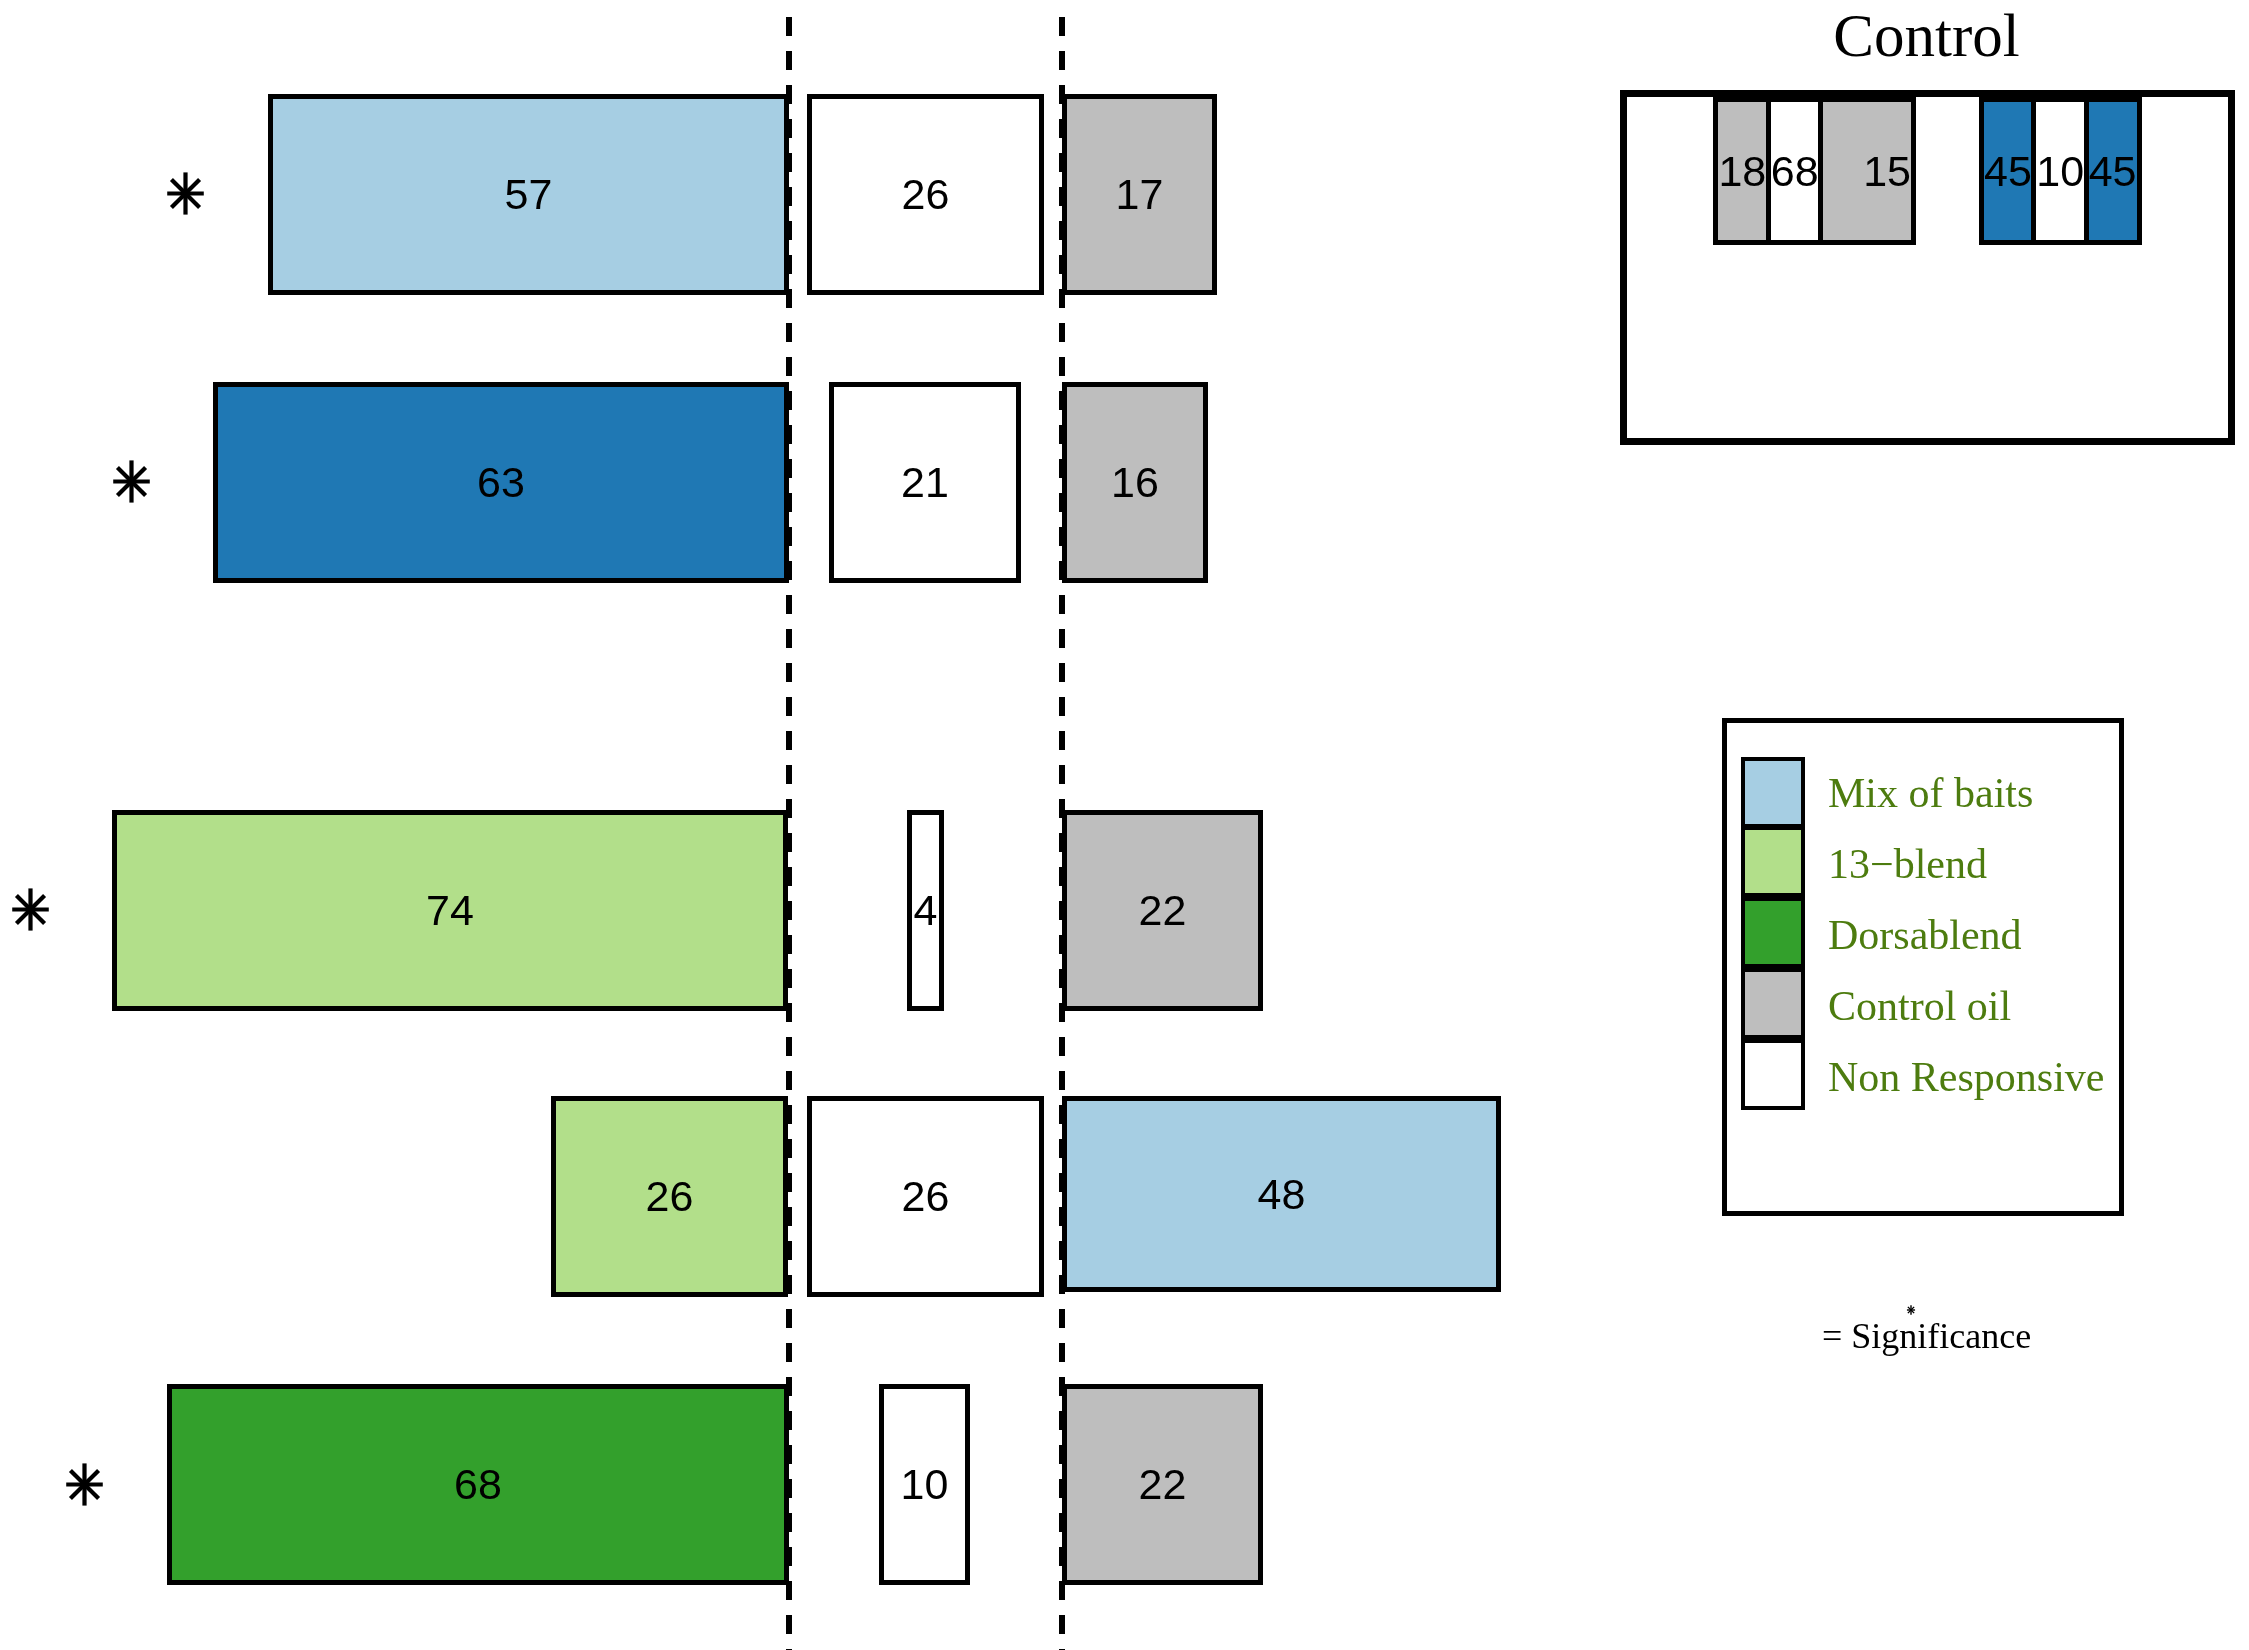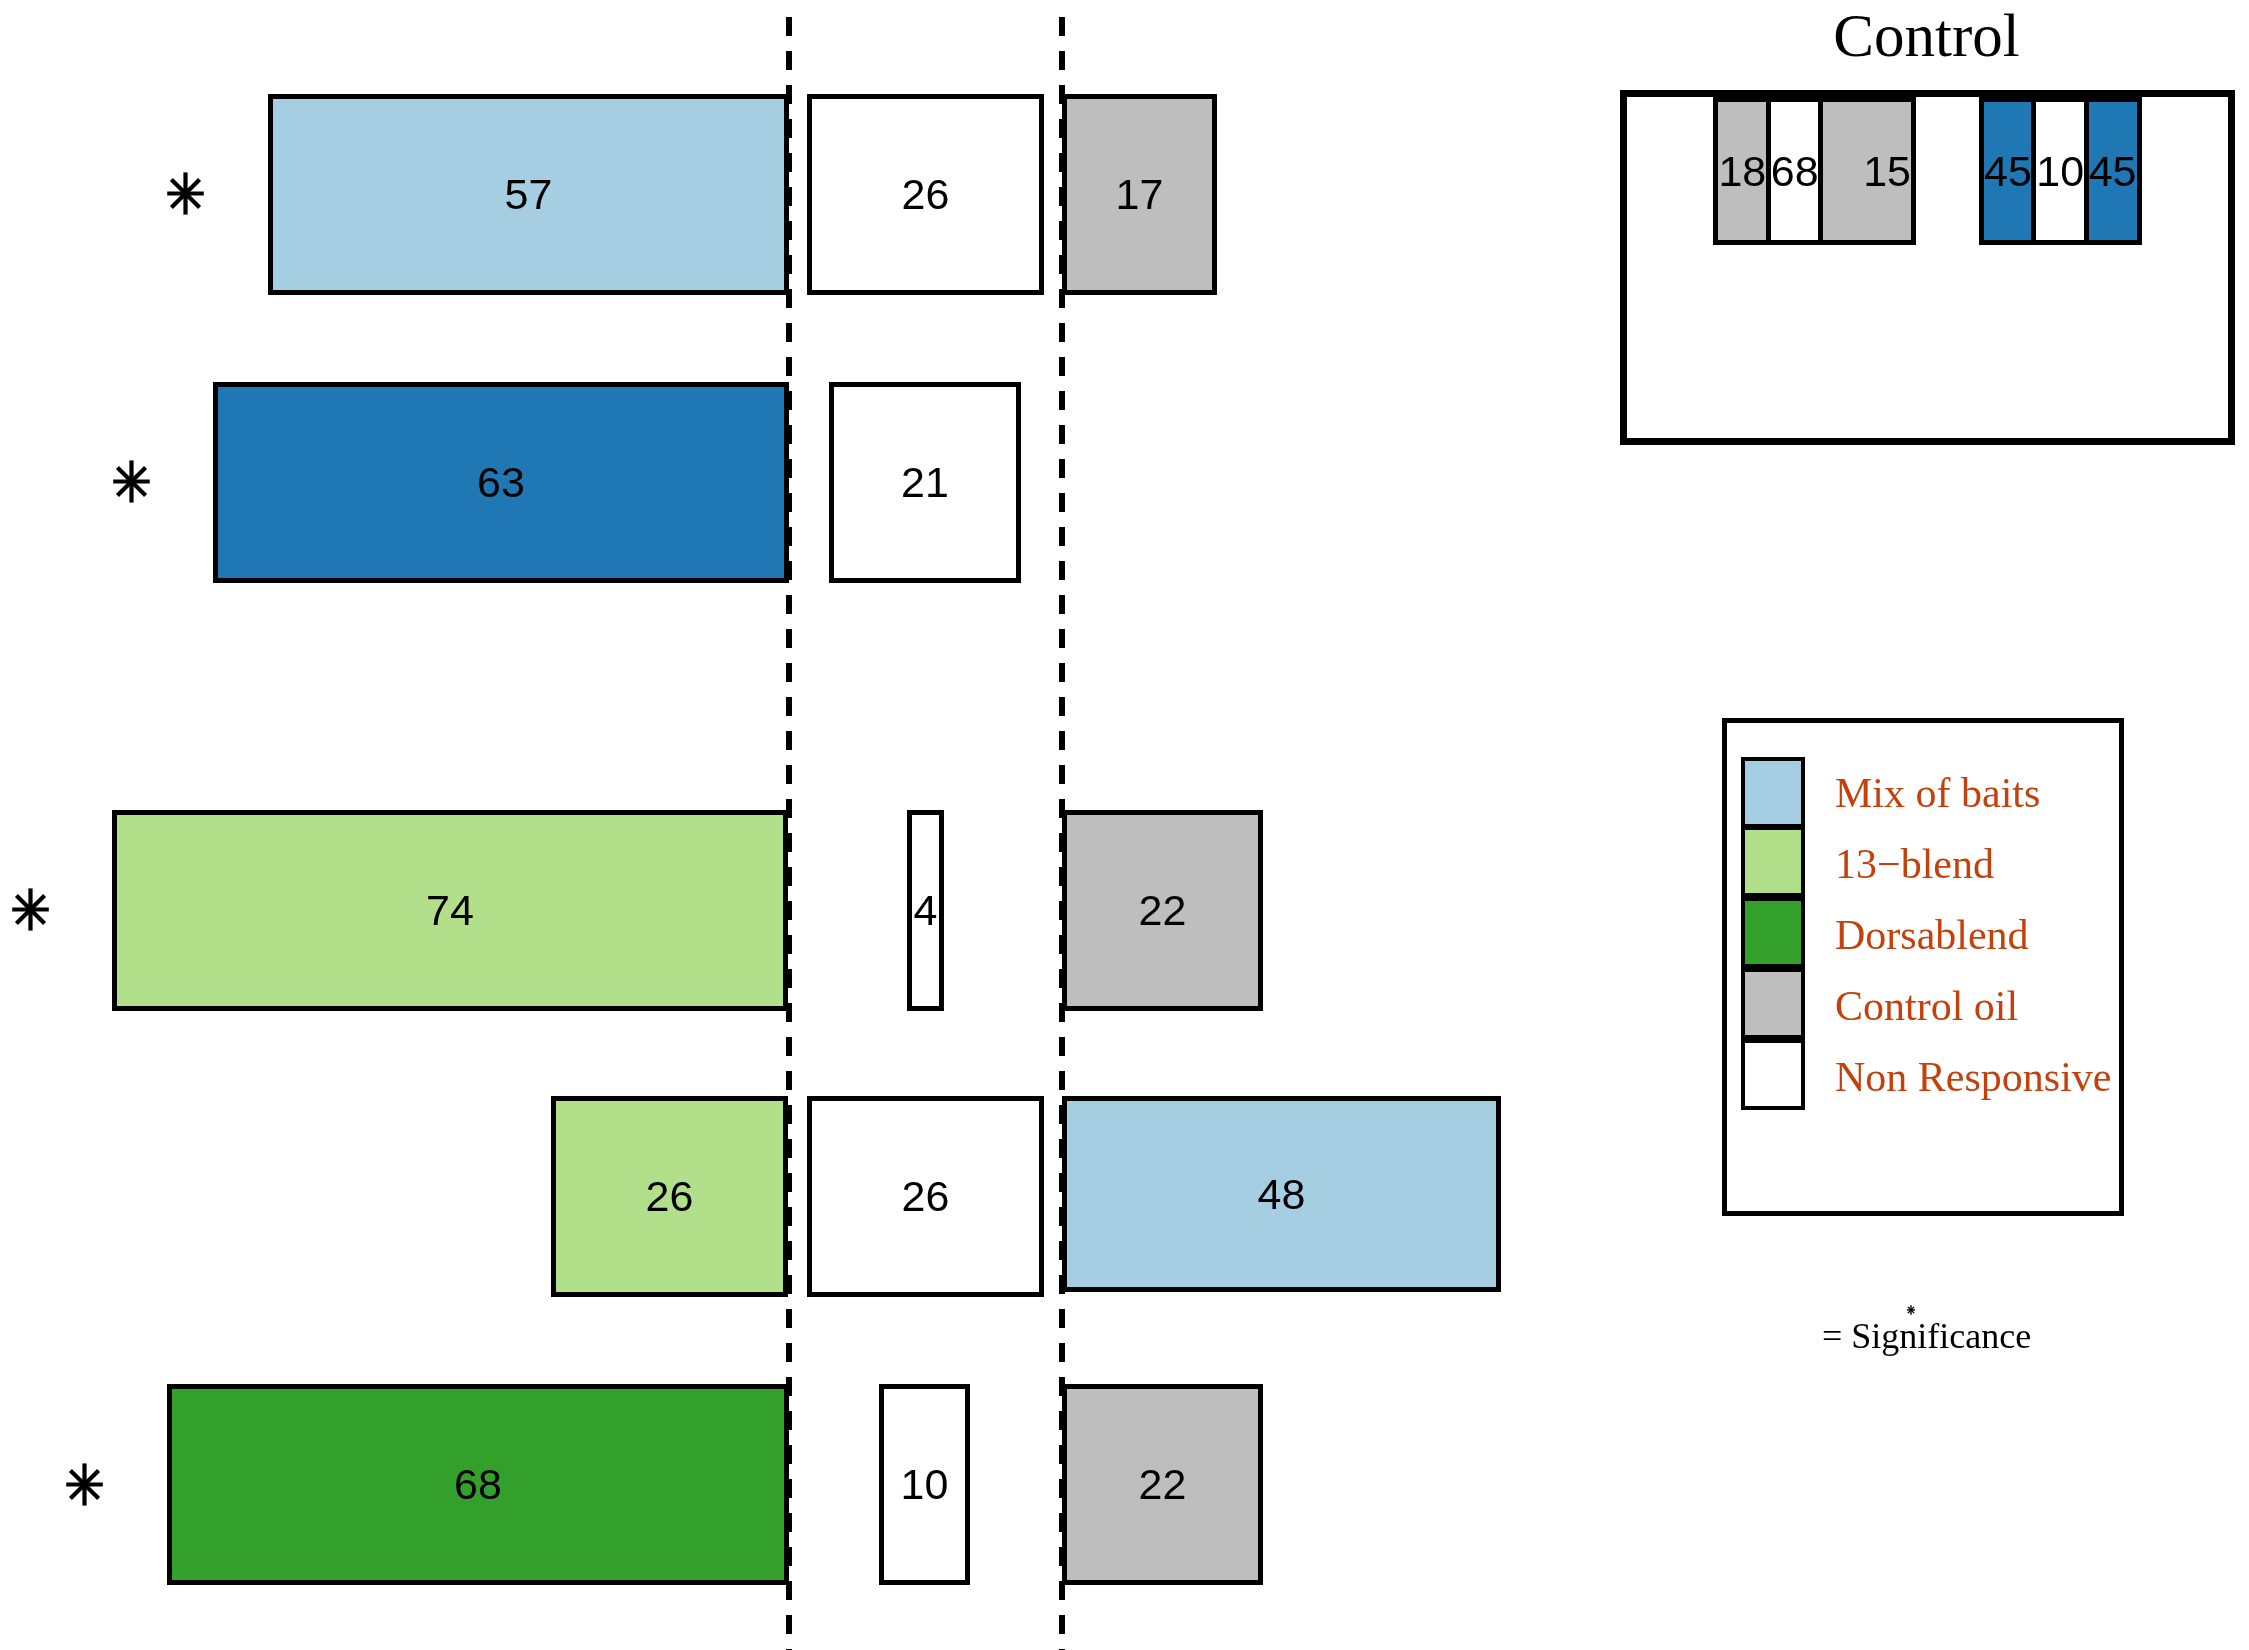--- a/index.html
+++ b/index.html
@@ -21,22 +21,22 @@
   .cseg{box-sizing:border-box;border:5.5px solid #000;display:flex;align-items:center;
        justify-content:center;font-size:43px;line-height:1;}
   .cseg + .cseg{margin-left:-5.5px;}
   
   .legend-box{position:absolute;left:1722px;top:718px;width:402px;height:498px;z-index:2;
        box-sizing:border-box;border:5.5px solid #000;background:#fff;
        padding:34px 0 0 14px;}
   .legend-row{display:flex;align-items:center;height:71px;}
   .legend-row + .legend-row .swatch{margin-top:-4.7px;}
   .swatch{box-sizing:border-box;width:64px;height:71px;border:4.7px solid #000;flex:0 0 auto;}
-  .legend-label{margin-left:30px;font-family:"Liberation Serif",serif;font-size:42px;
-       white-space:nowrap;color:#c2410c;}
+  .legend-label{margin-left:23px;font-family:"Liberation Serif",serif;font-size:42px;
+       white-space:nowrap;color:#4d7c0f;}
   
   .sig-note{position:absolute;left:1791px;top:1305px;height:52px;display:flex;
        align-items:center;z-index:2;flex-direction:column;}
   .sig-note .txt{margin-left:31px;font-family:"Liberation Serif",serif;font-size:36px;color:#000;
        white-space:nowrap;}
 </style>
 </head>
 <body>
 
 <div class="canvas">
@@ -68,20 +68,23 @@
         <line x1="6" y1="32" x2="58" y2="32"></line>
       <line x1="12" y1="12" x2="52" y2="52"></line>
         <line x1="52" y1="12" x2="12" y2="52"></line>
     </g>
   </svg>
   <div class="box" style="left:213px;top:382px;width:576px;height:201px;background:#1F78B4;">
     <span>63</span>
   </div>
   <div class="box" style="left:829px;top:382px;width:192px;height:201px;background:#FFFFFF;">
     <span>21</span>
+  </div>
+  <div class="box" style="left:1062px;top:382px;width:146px;height:201px;background:#BEBEBE;">
+    <span>16</span>
   </div>
 
   <svg class="astr" style="left:7.8px;top:887px;" width="45" height="45" viewBox="0 0 64 64">
     <g stroke="#000" stroke-width="6" stroke-linecap="butt">
       <line x1="32" y1="2" x2="32" y2="62"></line>
         <line x1="6" y1="32" x2="58" y2="32"></line>
       <line x1="12" y1="12" x2="52" y2="52"></line>
         <line x1="52" y1="12" x2="12" y2="52"></line>
     </g>
   </svg>

